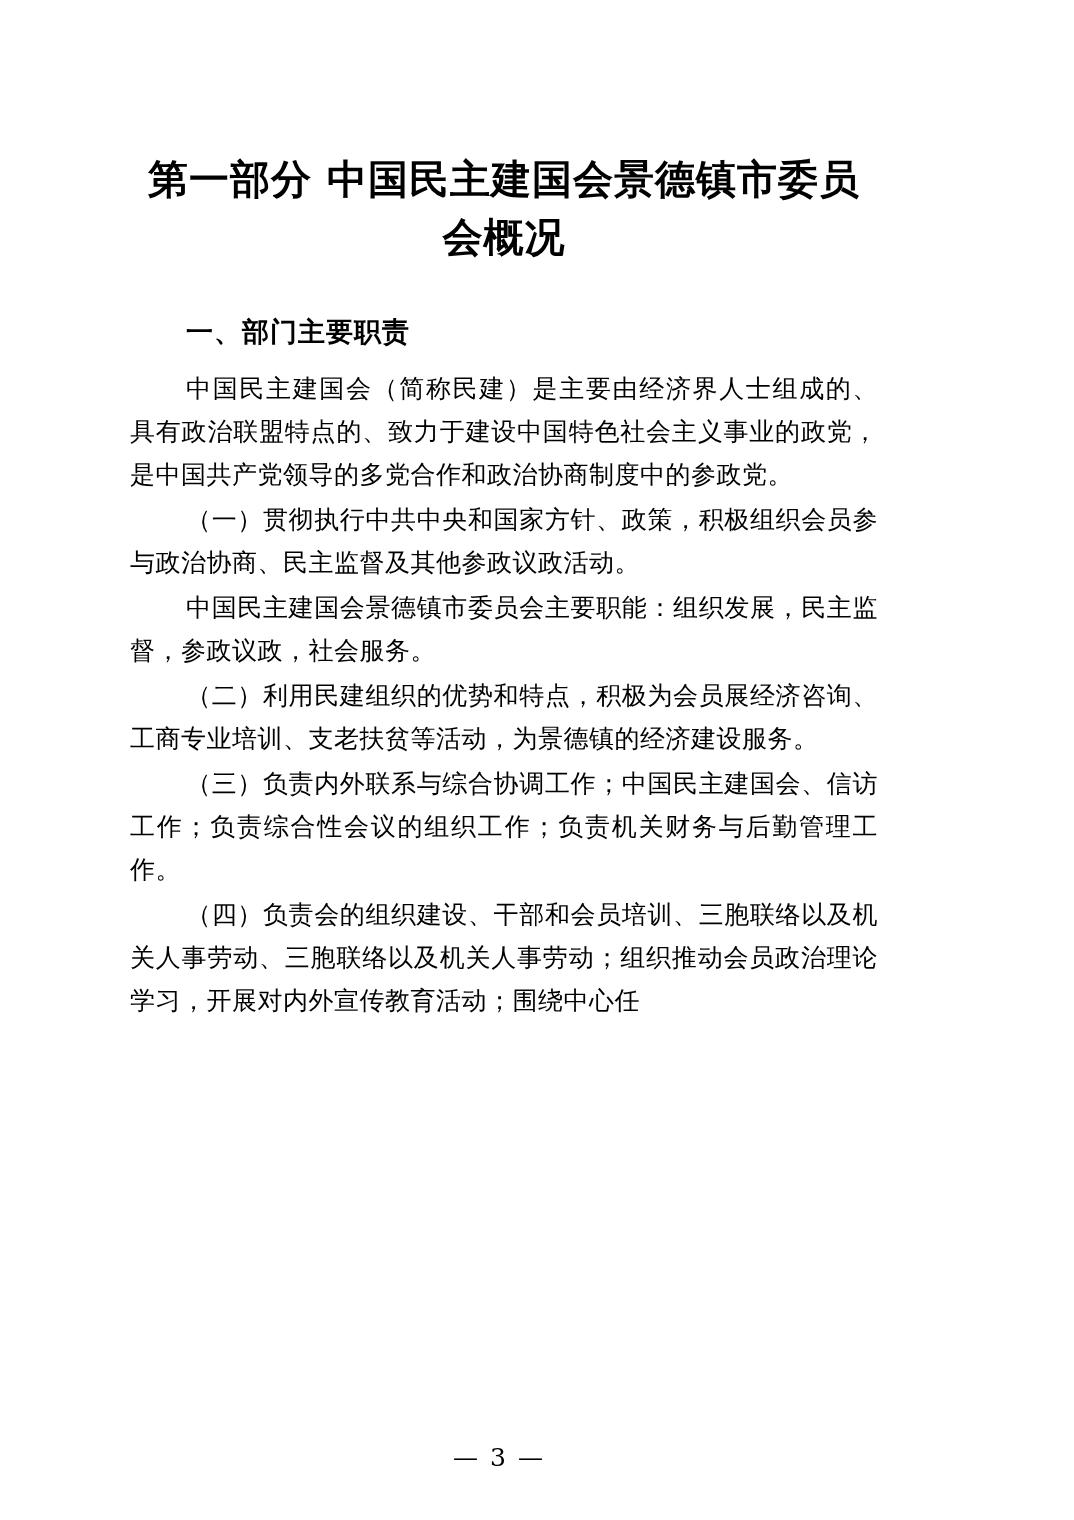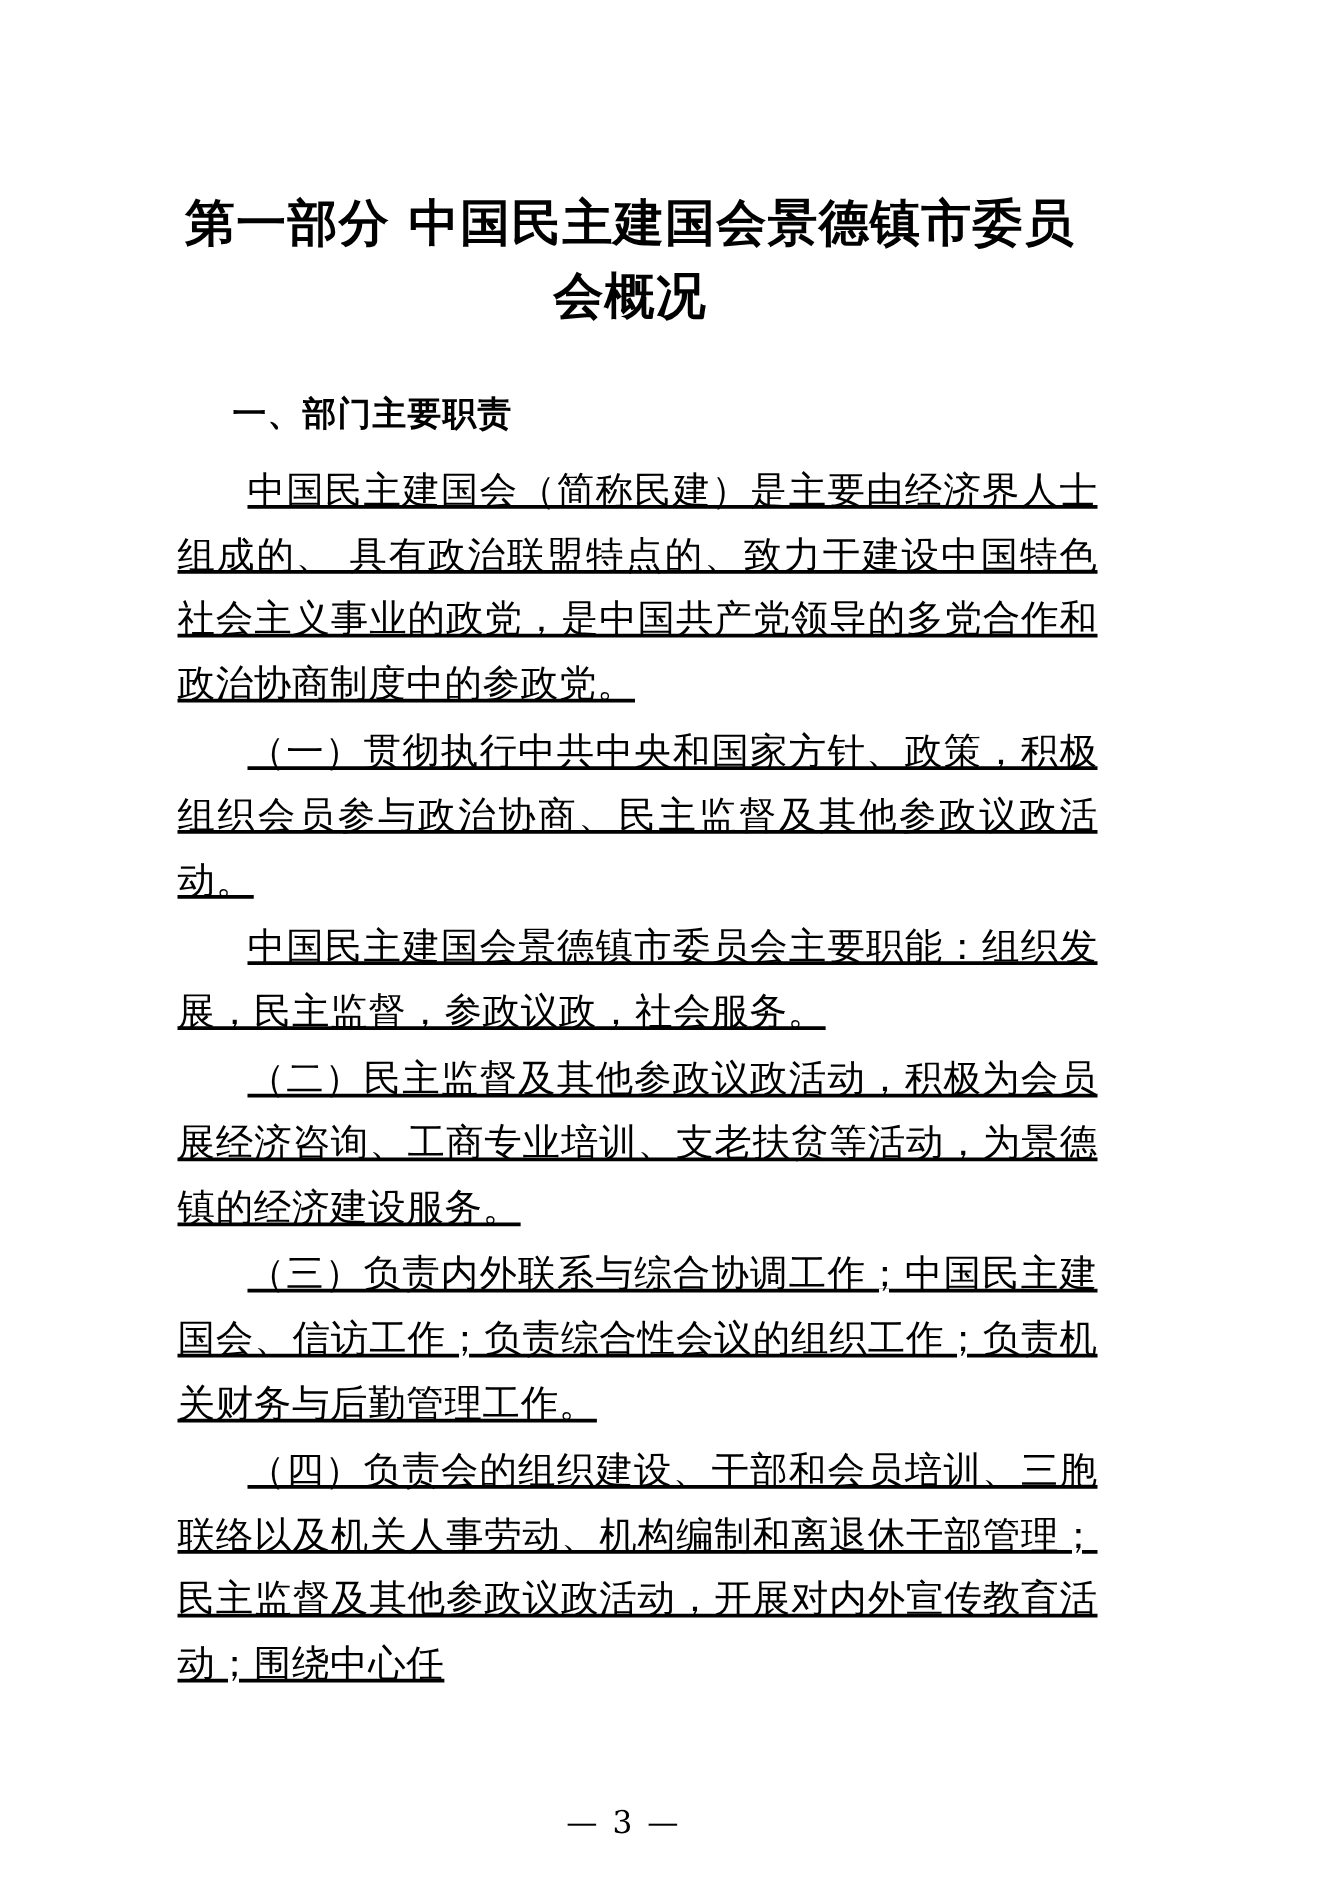--- a/index.html
+++ b/index.html
@@ -34,28 +34,27 @@
   .section-heading {
     font-family: "DejaVu Sans", "Liberation Sans", sans-serif;
     font-weight: bold;
     font-size: 27px;
     line-height: 1.6;
     margin: 0 0 14px 0;
     text-indent: 56px;
     letter-spacing: 1px;
   }
   .para {
-    font-size: 30px;
+    font-size: 25px;
     line-height: 1.72;
-    margin: 0 0 2px 12px;
+    margin: 0 0 2px 0;
     text-indent: 56px;
     text-align: justify;
     text-justify: inter-ideograph;
     letter-spacing: 0.5px;
-    text-decoration: underline;
   }
   .page-number {
     position: absolute;
     left: 0;
     right: 0;
     bottom: 48px;
     text-align: center;
     font-size: 25px;
     letter-spacing: 2px;
   }
@@ -68,21 +67,21 @@
   <h1 class="doc-title">第一部分  中国民主建国会景德镇市委员会概况</h1>
 
   <h2 class="section-heading">一、部门主要职责</h2>
 
   <p class="para">中国民主建国会（简称民建）是主要由经济界人士组成的、 具有政治联盟特点的、致力于建设中国特色社会主义事业的政党，是中国共产党领导的多党合作和政治协商制度中的参政党。</p>
 
   <p class="para">（一）贯彻执行中共中央和国家方针、政策，积极组织会员参与政治协商、民主监督及其他参政议政活动。</p>
 
   <p class="para">中国民主建国会景德镇市委员会主要职能：组织发展，民主监督，参政议政，社会服务。</p>
 
-  <p class="para">（二）民主监督及其他参政议政活动，积极为会员展经济咨询、工商专业培训、支老扶贫等活动，为景德镇的经济建设服务。</p>
+  <p class="para">（二）利用民建组织的优势和特点，积极为会员展经济咨询、工商专业培训、支老扶贫等活动，为景德镇的经济建设服务。</p>
 
   <p class="para">（三）负责内外联系与综合协调工作；中国民主建国会、信访工作；负责综合性会议的组织工作；负责机关财务与后勤管理工作。</p>
 
-  <p class="para">（四）负责会的组织建设、干部和会员培训、三胞联络以及机关人事劳动、机构编制和离退休干部管理；民主监督及其他参政议政活动，开展对内外宣传教育活动；围绕中心任</p>
+  <p class="para">（四）负责会的组织建设、干部和会员培训、三胞联络以及机关人事劳动、三胞联络以及机关人事劳动；组织推动会员政治理论学习，开展对内外宣传教育活动；围绕中心任</p>
 
   <div class="page-number">— 3 —</div>
 
 </div>
 
 </body></html>

